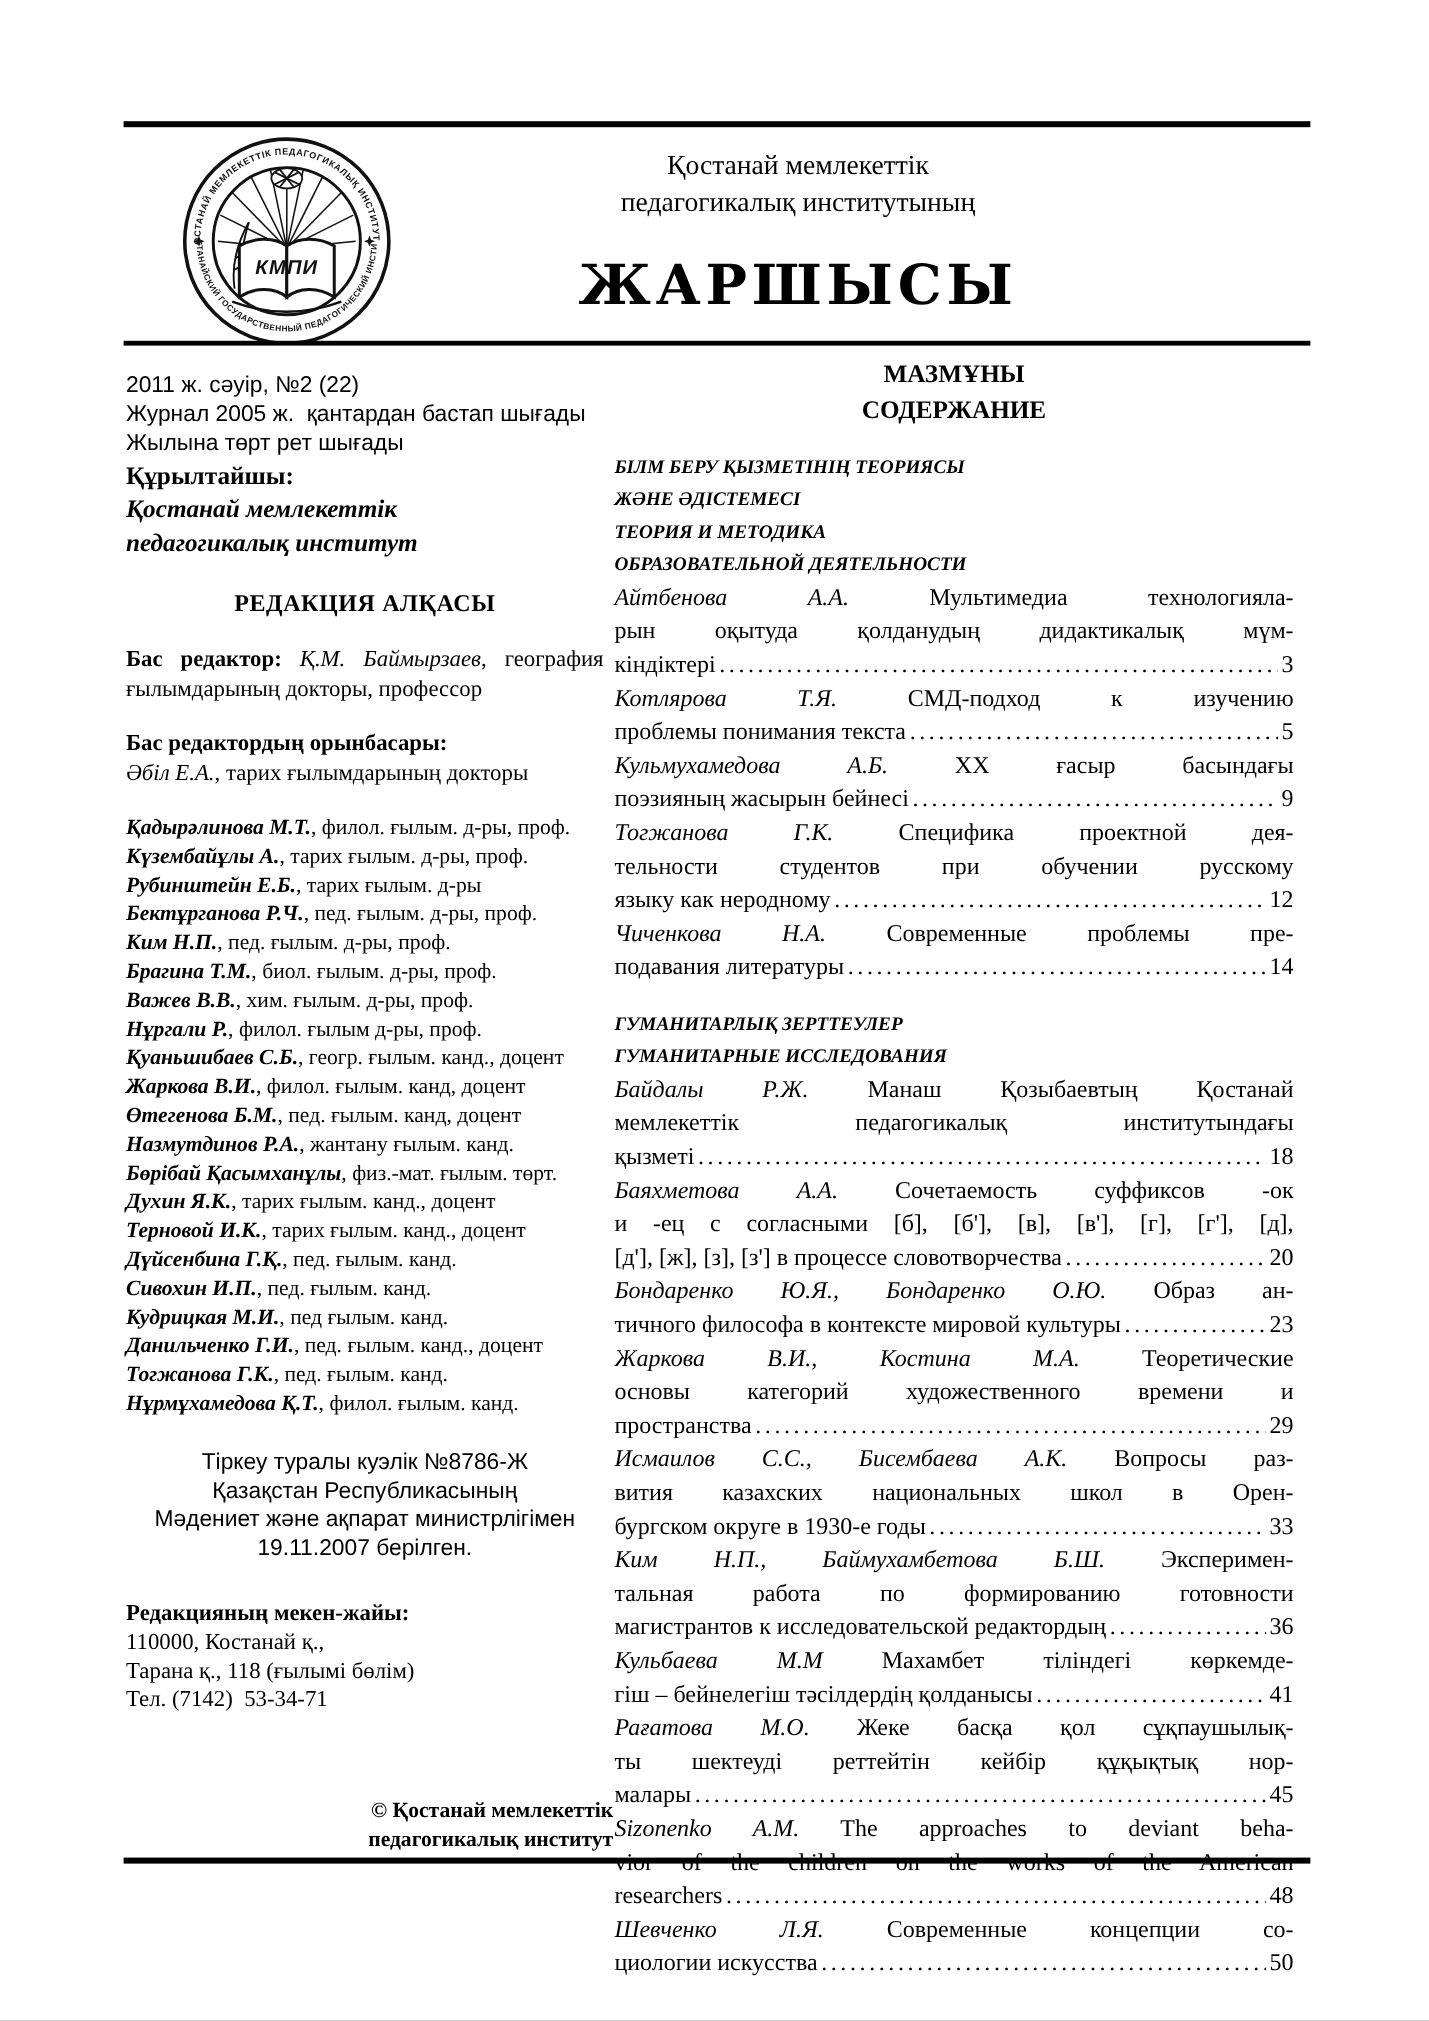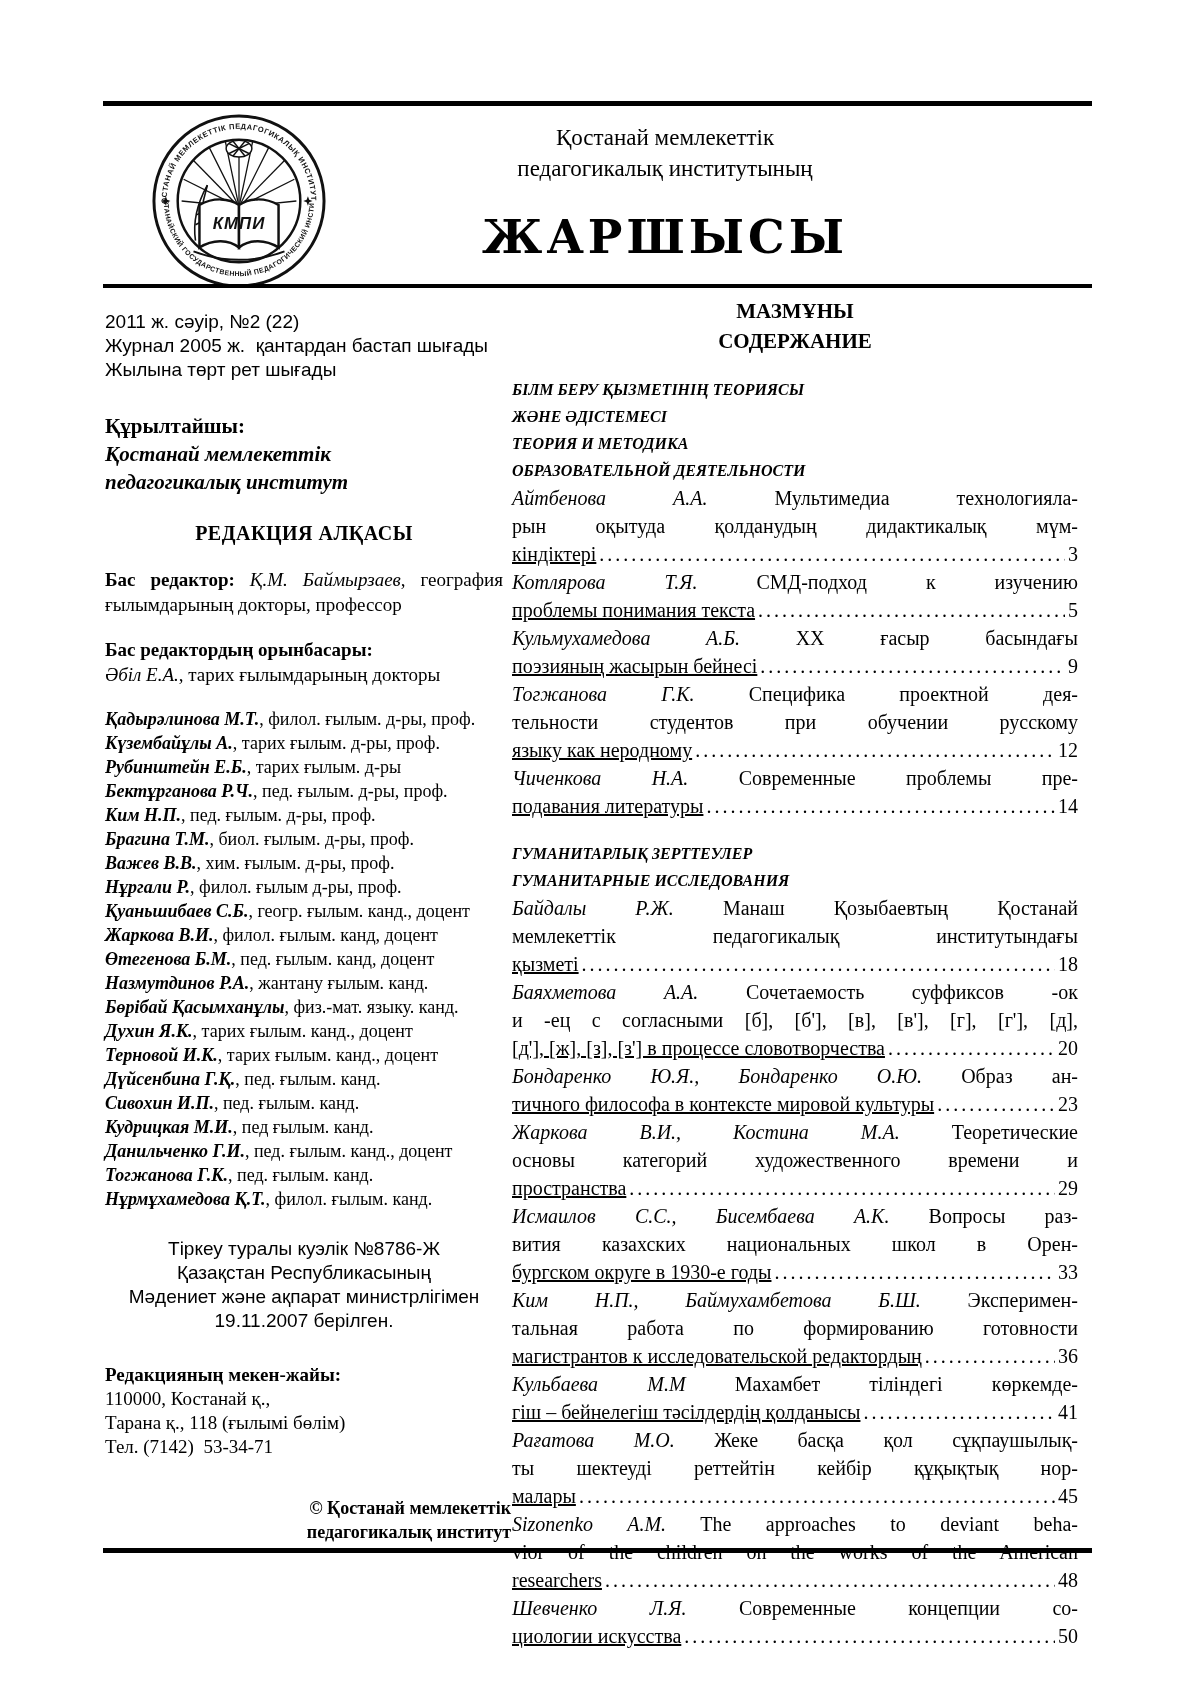--- a/index.html
+++ b/index.html
@@ -14,21 +14,21 @@
   .logo{position:absolute;left:150px;top:112px;}
   .head-text{position:absolute;left:360px;top:122px;width:610px;text-align:center;}
   .org-line{font-size:23px;line-height:31px;}
   .journal-title{margin-top:26px;font-family:"DejaVu Serif", serif;font-weight:bold;
                  font-size:46px;letter-spacing:4px;}
 
   
   .left-col{position:absolute;left:105px;top:300px;width:398px;}
   .issue-info{margin-top:10px;font-family:"Liberation Sans", sans-serif;font-size:19px;line-height:24px;}
   .issue-info .line{white-space:pre-wrap;}
-  .founder{margin-top:30px;}
+  .founder{}
   .founder-label{font-size:21px;font-weight:bold;line-height:28px;}
   .founder-name{font-size:21px;font-weight:bold;font-style:italic;line-height:28px;}
   .board-title{margin-top:26px;text-align:center;font-weight:bold;font-size:20px;letter-spacing:.5px;}
   .chief{margin-top:22px;font-size:19px;line-height:25px;text-align:justify;}
   .role-label{font-weight:bold;}
   .editor-name{font-weight:normal;font-style:italic;}
   .deputy{margin-top:20px;font-size:19px;line-height:25px;}
   .members{margin-top:20px;font-size:18px;line-height:24px;}
   .member{text-align:justify;}
   .mname{font-weight:bold;font-style:italic;}
@@ -41,21 +41,21 @@
              font-weight:bold;font-size:18px;line-height:24px;}
 
   
   .right-col{position:absolute;left:512px;top:296px;width:566px;}
   .toc-title{text-align:center;font-weight:bold;font-size:21px;line-height:30px;}
   .toc-heading{margin-top:20px;font-weight:bold;font-style:italic;font-size:16px;line-height:27px;}
   .toc-entry{font-size:20px;line-height:28px;}
   .tline{text-align:justify;text-align-last:justify;}
   .tauthor{font-style:italic;}
   .tlast{display:flex;align-items:baseline;}
-  .tlast-text{white-space:nowrap;text-decoration:underline;}
+  .tlast-text{white-space:nowrap;}
   .dots{flex:1 1 auto;overflow:hidden;white-space:nowrap;margin:0 3px;letter-spacing:3px;}
   .dots::after{content:"....................................................................................................";}
   .pg{white-space:nowrap;}
 
   
   .ringT{font-family:"Liberation Sans", sans-serif;font-weight:bold;font-size:7.6px;letter-spacing:.6px;fill:#111;}
   .ringB{font-family:"Liberation Sans", sans-serif;font-weight:bold;font-size:7px;letter-spacing:.4px;fill:#111;}
   .booktxt{font-family:"Liberation Sans", sans-serif;font-weight:bold;font-style:italic;
            font-size:17px;letter-spacing:1px;fill:#111;}
 </style>
@@ -159,21 +159,21 @@
         <div class="member"><span class="mname">Рубинштейн Е.Б.</span>, <span class="mdeg">тарих ғылым. д-ры</span></div>
         <div class="member"><span class="mname">Бектұрганова Р.Ч.</span>, <span class="mdeg">пед. ғылым. д-ры, проф.</span></div>
         <div class="member"><span class="mname">Ким Н.П.</span>, <span class="mdeg">пед. ғылым. д-ры, проф.</span></div>
         <div class="member"><span class="mname">Брагина Т.М.</span>, <span class="mdeg">биол. ғылым. д-ры, проф.</span></div>
         <div class="member"><span class="mname">Важев В.В.</span>, <span class="mdeg">хим. ғылым. д-ры, проф.</span></div>
         <div class="member"><span class="mname">Нұргали Р.</span>, <span class="mdeg">филол. ғылым д-ры, проф.</span></div>
         <div class="member"><span class="mname">Қуаньшибаев С.Б.</span>, <span class="mdeg">геогр. ғылым. канд., доцент</span></div>
         <div class="member"><span class="mname">Жаркова В.И.</span>, <span class="mdeg">филол. ғылым. канд, доцент</span></div>
         <div class="member"><span class="mname">Өтегенова Б.М.</span>, <span class="mdeg">пед. ғылым. канд, доцент</span></div>
         <div class="member"><span class="mname">Назмутдинов Р.А.</span>, <span class="mdeg">жантану ғылым. канд.</span></div>
-        <div class="member"><span class="mname">Бөрібай Қасымханұлы</span>, <span class="mdeg">физ.-мат. языку. канд.</span></div>
+        <div class="member"><span class="mname">Бөрібай Қасымханұлы</span>, <span class="mdeg">физ.-мат. ғылым. төрт.</span></div>
         <div class="member"><span class="mname">Духин Я.К.</span>, <span class="mdeg">тарих ғылым. канд., доцент</span></div>
         <div class="member"><span class="mname">Терновой И.К.</span>, <span class="mdeg">тарих ғылым. канд., доцент</span></div>
         <div class="member"><span class="mname">Дүйсенбина Г.Қ.</span>, <span class="mdeg">пед. ғылым. канд.</span></div>
         <div class="member"><span class="mname">Сивохин И.П.</span>, <span class="mdeg">пед. ғылым. канд.</span></div>
         <div class="member"><span class="mname">Кудрицкая М.И.</span>, <span class="mdeg">пед ғылым. канд.</span></div>
         <div class="member"><span class="mname">Данильченко Г.И.</span>, <span class="mdeg">пед. ғылым. канд., доцент</span></div>
         <div class="member"><span class="mname">Тогжанова Г.К.</span>, <span class="mdeg">пед. ғылым. канд.</span></div>
         <div class="member"><span class="mname">Нұрмұхамедова Қ.Т.</span>, <span class="mdeg">филол. ғылым. канд.</span></div>
       </div>
 

